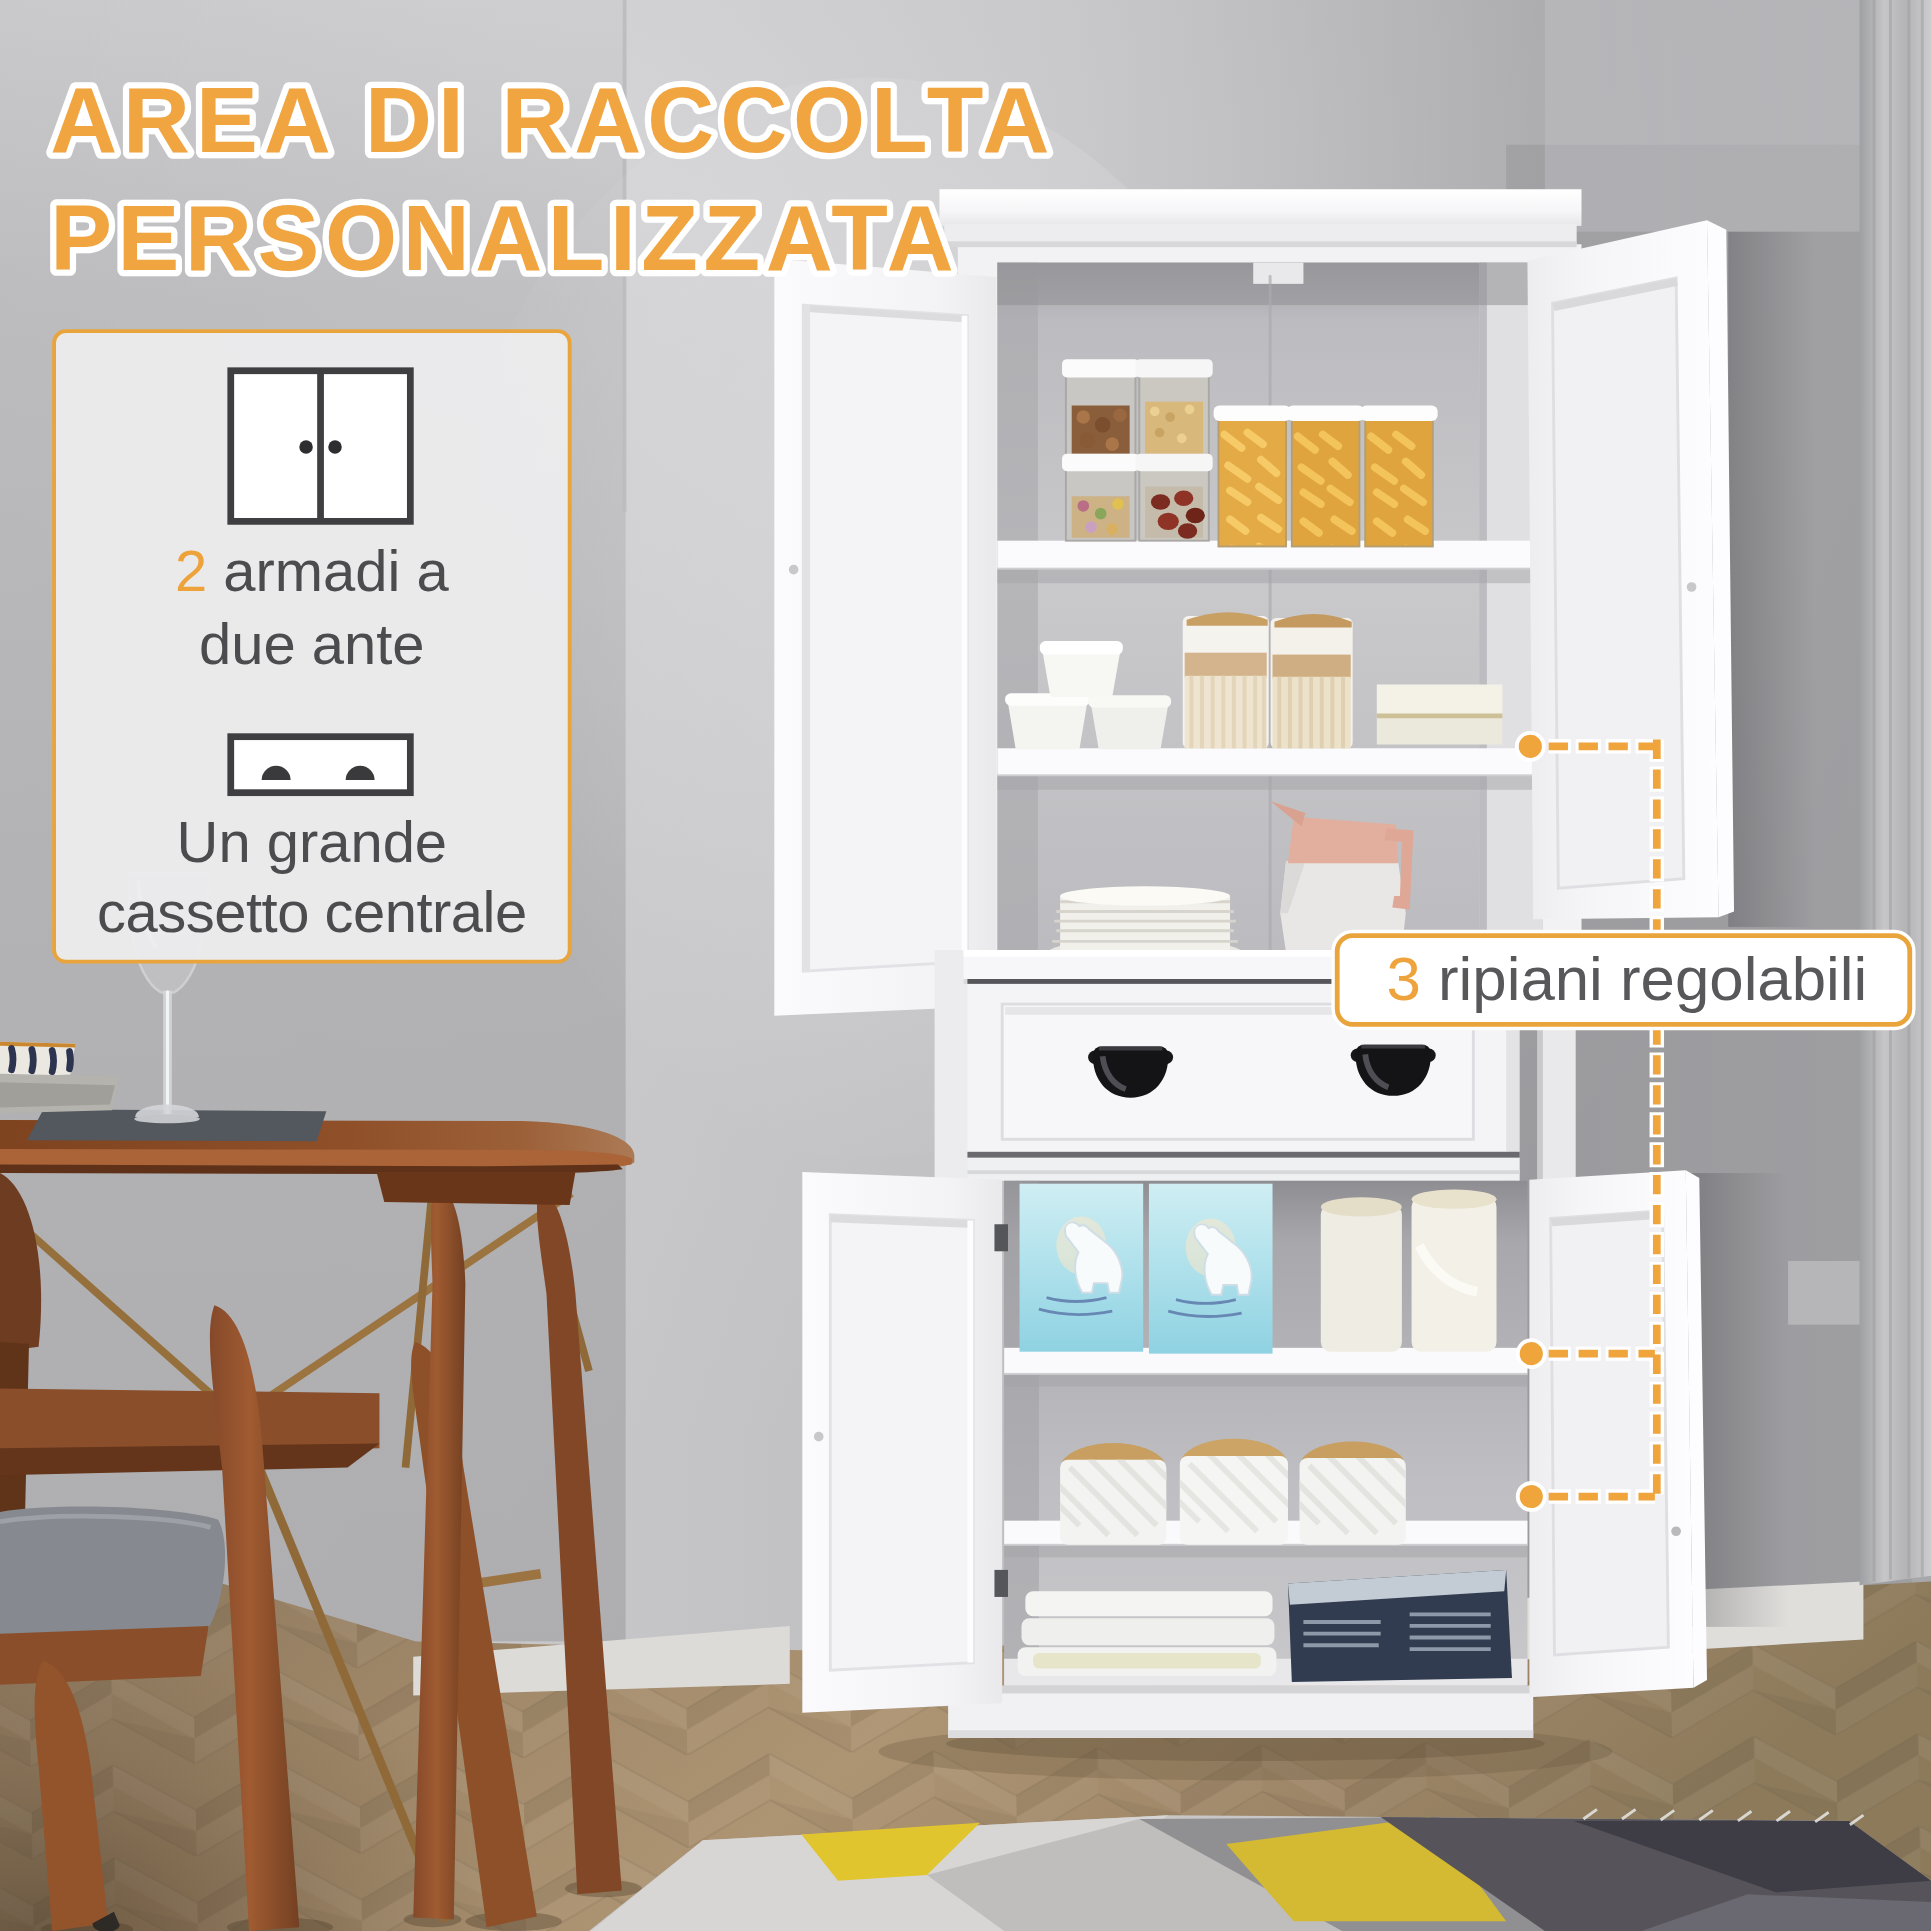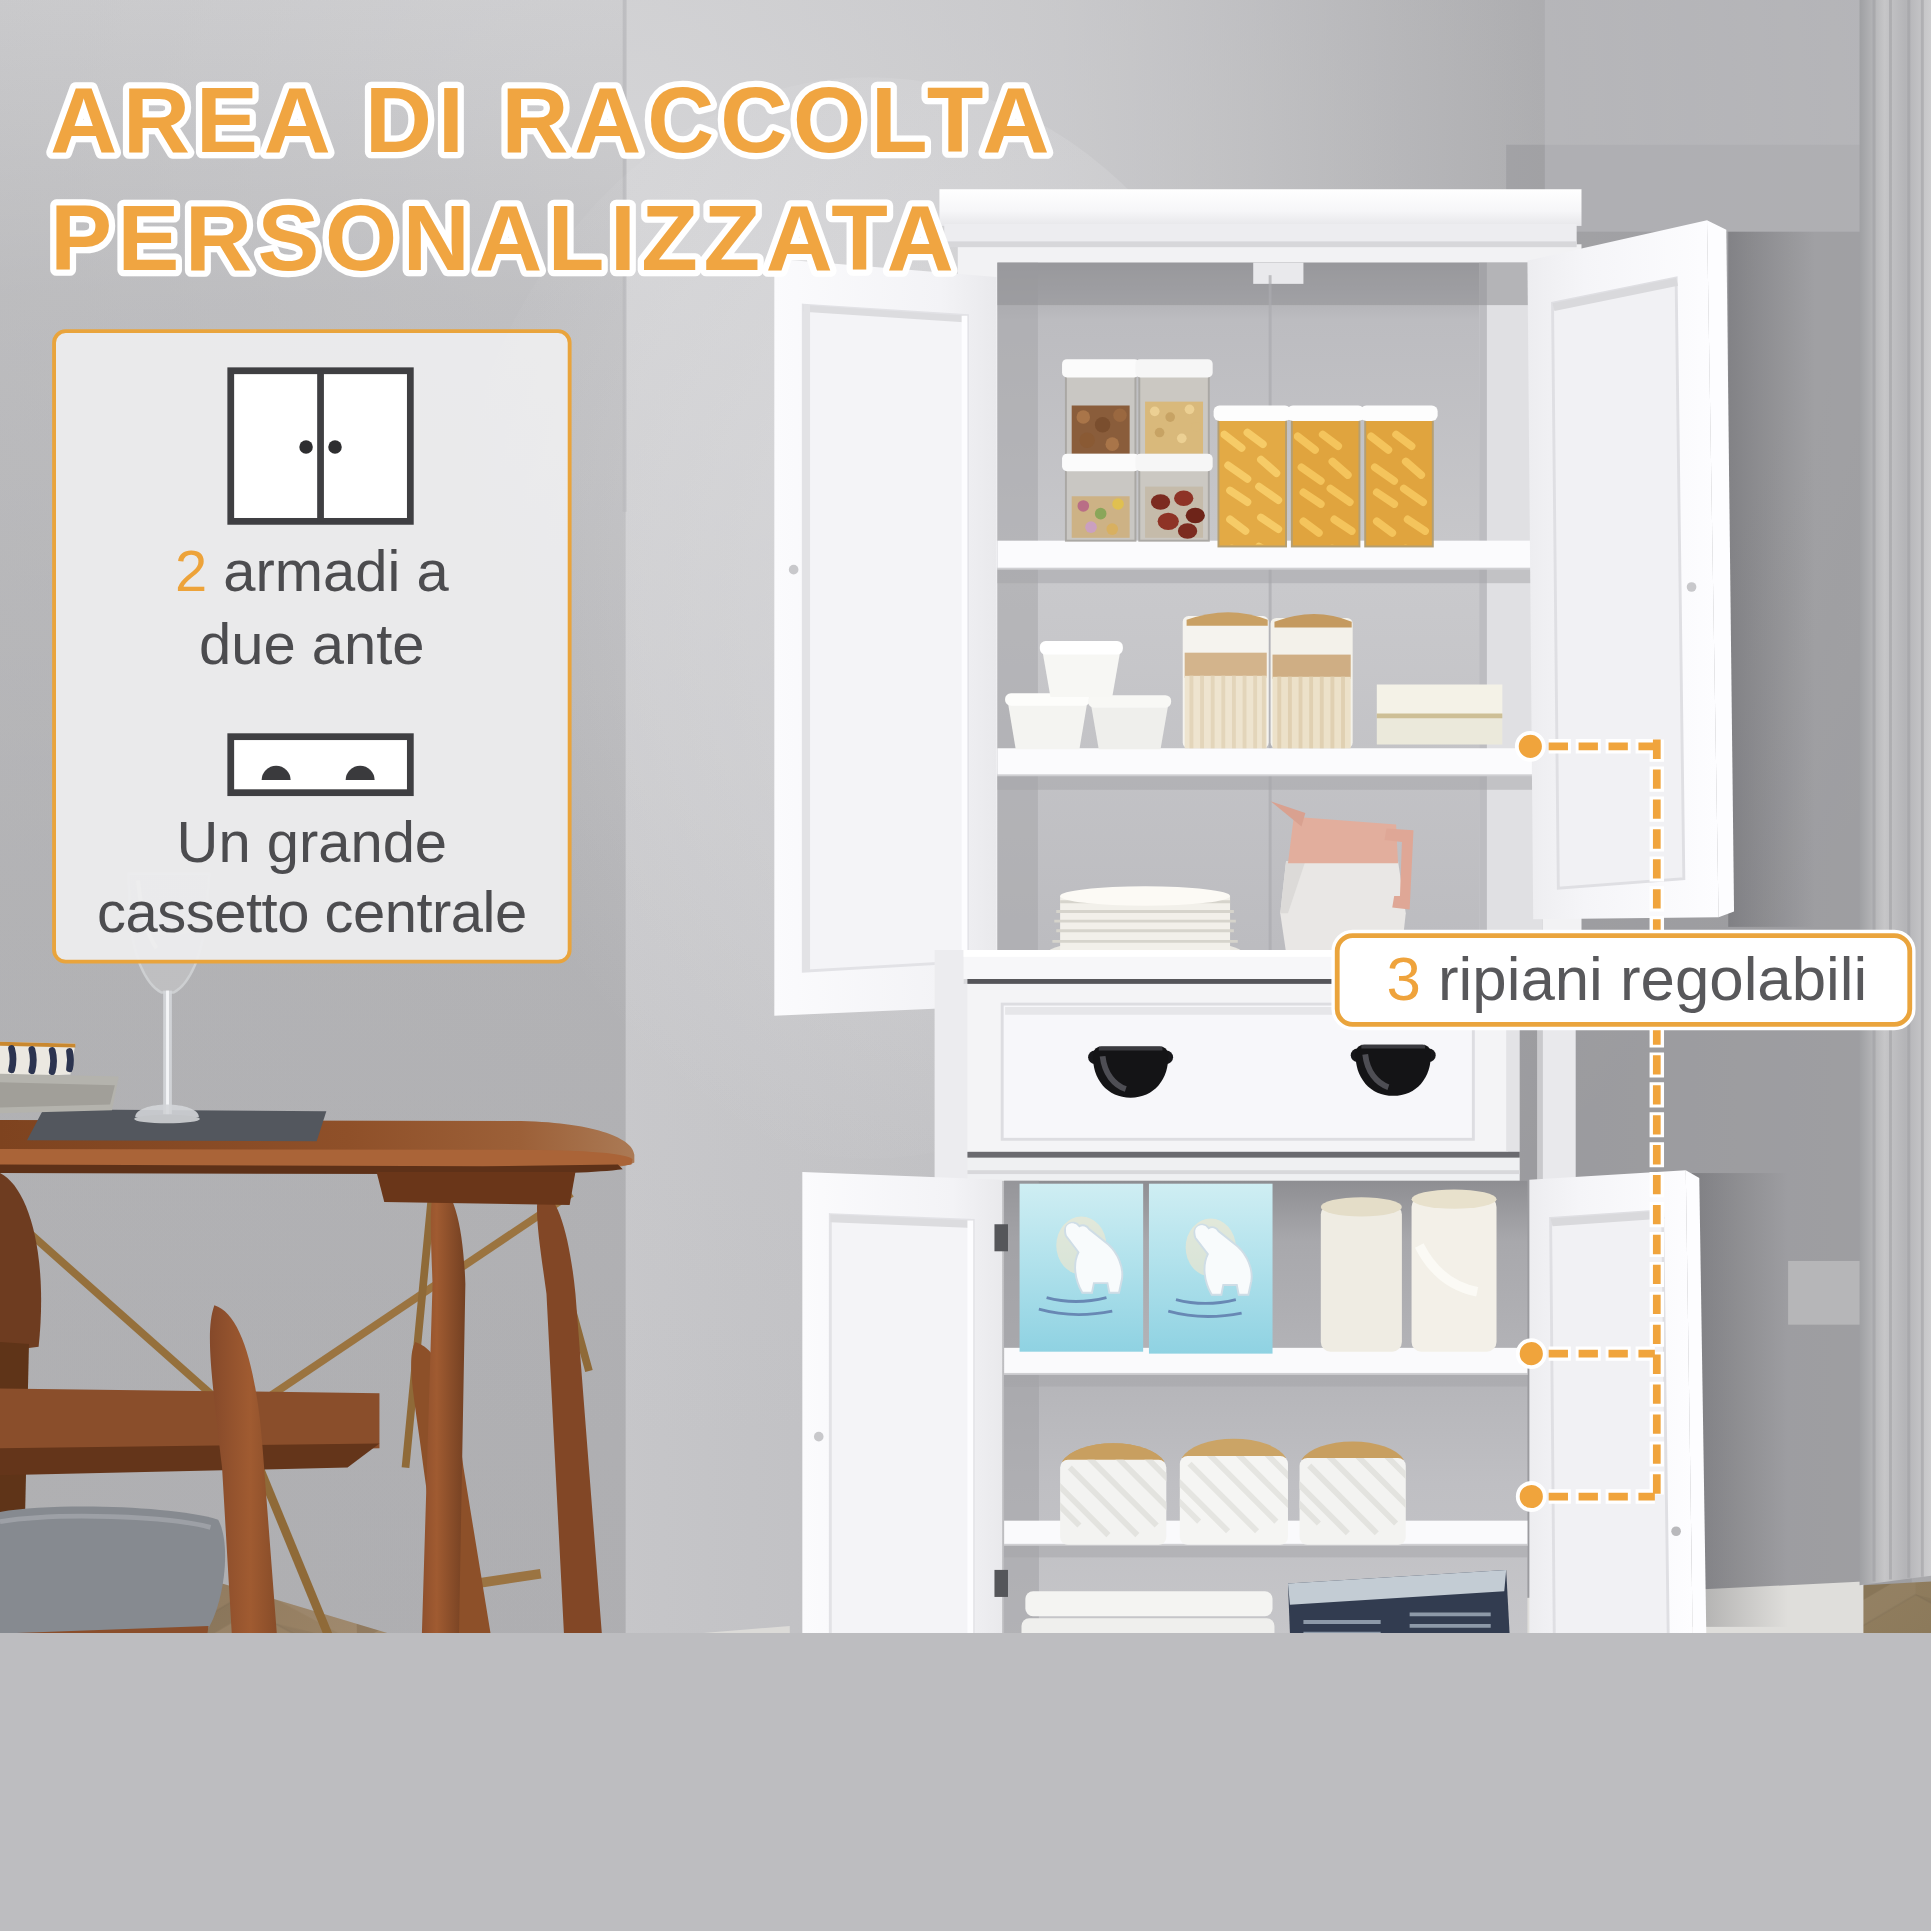--- a/index.html
+++ b/index.html
@@ -1,16 +1,16 @@
 <!DOCTYPE html>
 <html><head>
 <meta charset="utf-8">
 <style>
   html,body{margin:0;padding:0;background:#bdbdc0;}
-  #stage{position:relative;width:1931px;height:1633px;overflow:hidden;font-family:"Liberation Sans",sans-serif;}
+  #stage{position:relative;width:1931px;height:1931px;overflow:hidden;font-family:"Liberation Sans",sans-serif;}
   svg{display:block;}
 </style>
 </head>
 <body>
 <div id="stage">
 <svg width="1931" height="1931" viewBox="0 0 2000 2000" xmlns="http://www.w3.org/2000/svg">
 <defs>
   <linearGradient id="wallG" x1="0" y1="0" x2="1" y2="0">
     <stop offset="0" stop-color="#c8c8ca"></stop>
     <stop offset="0.32" stop-color="#c6c6c9"></stop>

